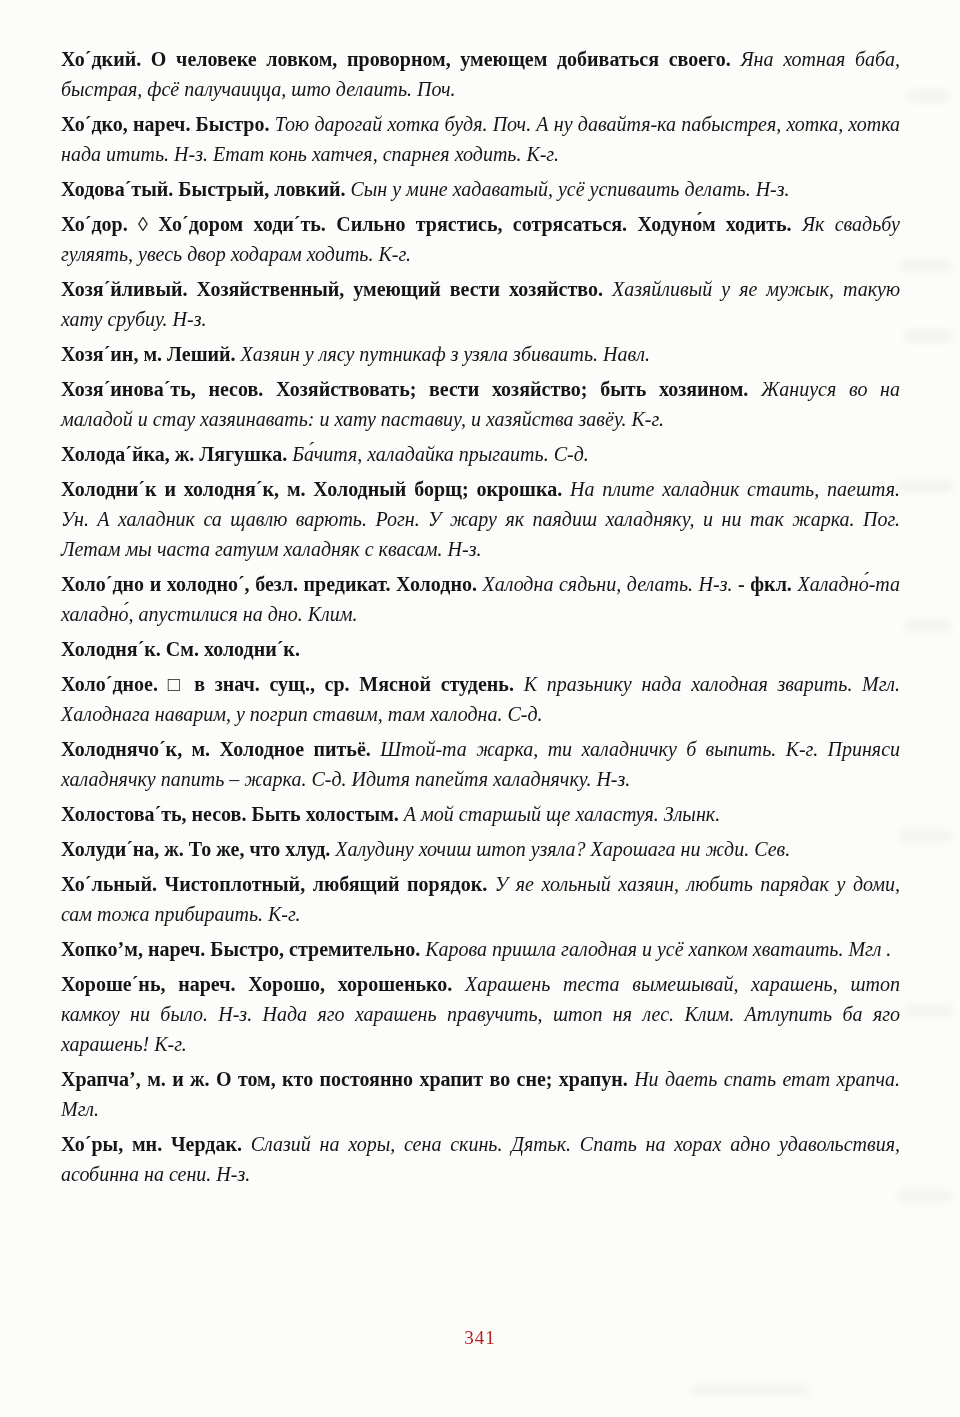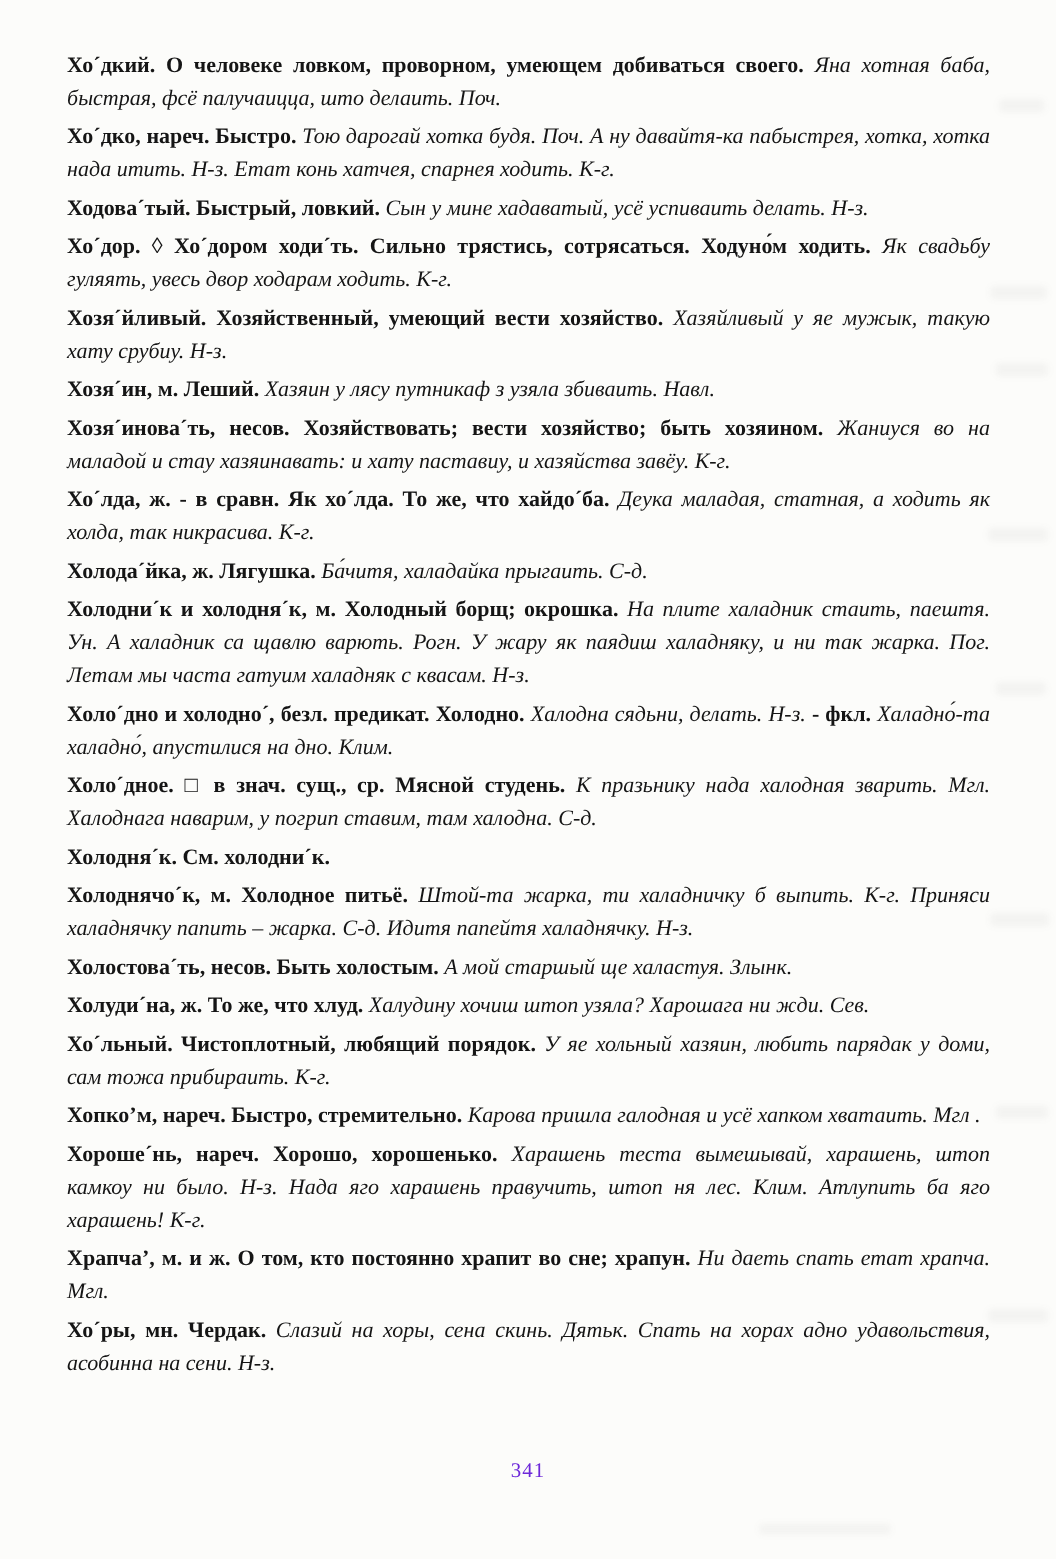--- a/index.html
+++ b/index.html
@@ -31,21 +31,21 @@
   .bold { font-weight: bold; font-style: normal; }
   .italic { font-style: italic; font-weight: normal; }
   .page-number {
     position: absolute;
     top: 1327px;
     left: 0;
     width: 100%;
     text-align: center;
     font-size: 19px;
     letter-spacing: 1px;
-    color: #6d28d9;
+    color: #b91c1c;
   }
   
   .smudge {
     position: absolute;
     background: rgba(70, 70, 70, 0.05);
     filter: blur(3px);
     border-radius: 4px;
     pointer-events: none;
   }
   .s1 { left: 908px; top: 90px;  width: 42px; height: 12px; }
@@ -64,26 +64,25 @@
 <div class="page">
 
   <main class="text-block">
       <p class="entry"><span class="bold">Хо´дкий. О человеке ловком, проворном, умеющем добиваться своего.</span> <span class="italic">Яна хотная баба, быстрая, фсё палучаицца, што делаить. Поч.</span></p>
       <p class="entry"><span class="bold">Хо´дко, нареч. Быстро.</span> <span class="italic">Тою дарогай хотка будя. Поч. А ну давайтя-ка пабыстрея, хотка, хотка нада итить. Н-з. Етат конь хатчея, спарнея ходить. К-г.</span></p>
       <p class="entry"><span class="bold">Ходова´тый. Быстрый, ловкий.</span> <span class="italic">Сын у мине хадаватый, усё успиваить делать. Н-з.</span></p>
       <p class="entry"><span class="bold">Хо´дор. ◊ Хо´дором ходи´ть. Сильно трястись, сотрясаться. Ходуно́м ходить.</span> <span class="italic">Як свадьбу гуляять, увесь двор ходарам ходить. К-г.</span></p>
       <p class="entry"><span class="bold">Хозя´йливый.  Хозяйственный, умеющий вести хозяйство.</span> <span class="italic">Хазяйливый у яе мужык, такую хату срубиу. Н-з.</span></p>
       <p class="entry"><span class="bold">Хозя´ин, м. Леший.</span> <span class="italic">Хазяин у лясу путникаф з узяла збиваить. Навл.</span></p>
       <p class="entry"><span class="bold">Хозя´инова´ть, несов. Хозяйствовать; вести хозяйство; быть хозяином.</span> <span class="italic">Жаниуся во на маладой и стау хазяинавать: и хату паставиу, и хазяйства завёу. К-г.</span></p>
-      <p class="entry"><span class="bold">Хо´лда, ж. - в сравн. Як хо´лда. То же, что хайдо´ба.</span> <span class="italic">Деука маладая, статная, а ходить як холда, так никрасива. К-г.</span></p>
       <p class="entry"><span class="bold">Холода´йка, ж. Лягушка.</span> <span class="italic">Ба́читя, халадайка прыгаить. С-д.</span></p>
       <p class="entry"><span class="bold">Холодни´к и холодня´к, м. Холодный борщ; окрошка.</span> <span class="italic">На плите халадник стаить, паештя. Ун. А халадник са щавлю варють. Рогн. У жару як паядиш халадняку, и ни так жарка. Пог. Летам мы часта гатуим халадняк с квасам. Н-з.</span></p>
       <p class="entry"><span class="bold">Холо´дно и холодно´, безл. предикат. Холодно.</span> <span class="italic">Халодна сядьни, делать. Н-з.</span> <span class="bold">- фкл.</span> <span class="italic">Халадно́-та халадно́, апустилися на дно. Клим.</span></p>
+      <p class="entry"><span class="bold">Холодня´к. См. холодни´к.</span></p>
       <p class="entry"><span class="bold">Холо´дное. □ в знач. сущ., ср. Мясной студень.</span> <span class="italic">К празьнику нада халодная зварить. Мгл. Халоднага наварим, у погрип ставим,  там халодна. С-д.</span></p>
-      <p class="entry"><span class="bold">Холодня´к. См. холодни´к.</span></p>
       <p class="entry"><span class="bold">Холоднячо´к, м. Холодное питьё.</span> <span class="italic">Штой-та жарка, ти халадничку б выпить. К-г. Приняси халаднячку папить – жарка. С-д. Идитя папейтя халаднячку. Н-з.</span></p>
       <p class="entry"><span class="bold">Холостова´ть, несов. Быть холостым.</span> <span class="italic">А мой старшый ще халастуя. Злынк.</span></p>
       <p class="entry"><span class="bold">Холуди´на, ж. То же, что хлуд.</span> <span class="italic">Халудину хочиш штоп узяла? Харошага ни жди. Сев.</span></p>
       <p class="entry"><span class="bold">Хо´льный. Чистоплотный, любящий порядок.</span> <span class="italic">У яе хольный хазяин, любить парядак у доми, сам тожа прибираить. К-г.</span></p>
       <p class="entry"><span class="bold">Хопко’м, нареч. Быстро, стремительно.</span> <span class="italic">Карова пришла галодная и усё хапком хватаить. Мгл .</span></p>
       <p class="entry"><span class="bold">Хороше´нь, нареч. Хорошо, хорошенько.</span> <span class="italic">Харашень теста вымешывай, харашень, штоп камкоу ни было. Н-з. Нада яго харашень правучить, штоп ня лес. Клим. Атлупить ба яго харашень! К-г.</span></p>
       <p class="entry"><span class="bold">Храпча’, м. и ж. О том, кто постоянно храпит во сне; храпун.</span> <span class="italic">Ни даеть спать етат храпча. Мгл.</span></p>
       <p class="entry"><span class="bold">Хо´ры, мн. Чердак.</span> <span class="italic">Слазий на хоры, сена скинь. Дятьк. Спать на хорах адно удавольствия, асобинна на сени. Н-з.</span></p>
     </main>
 

